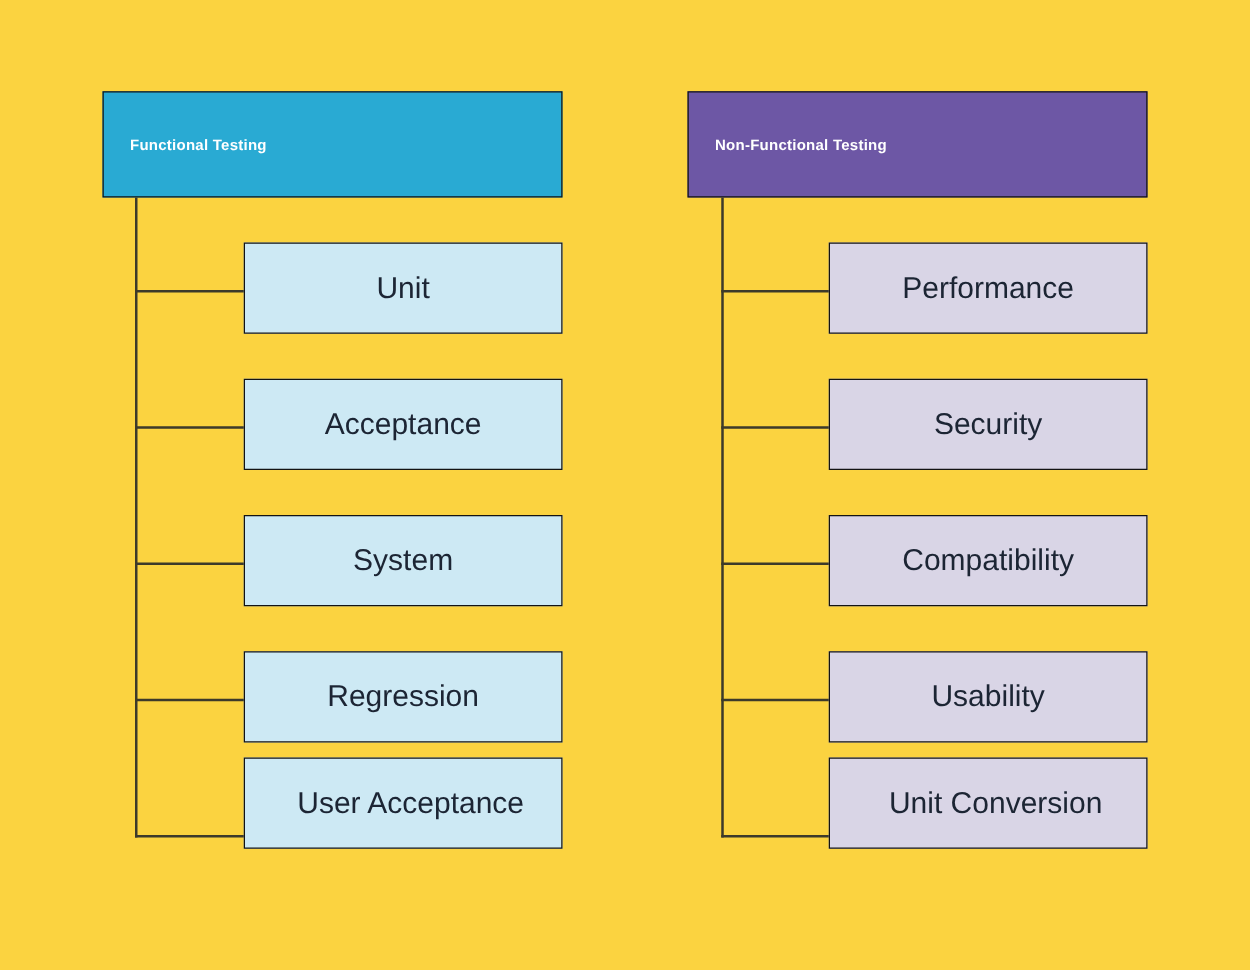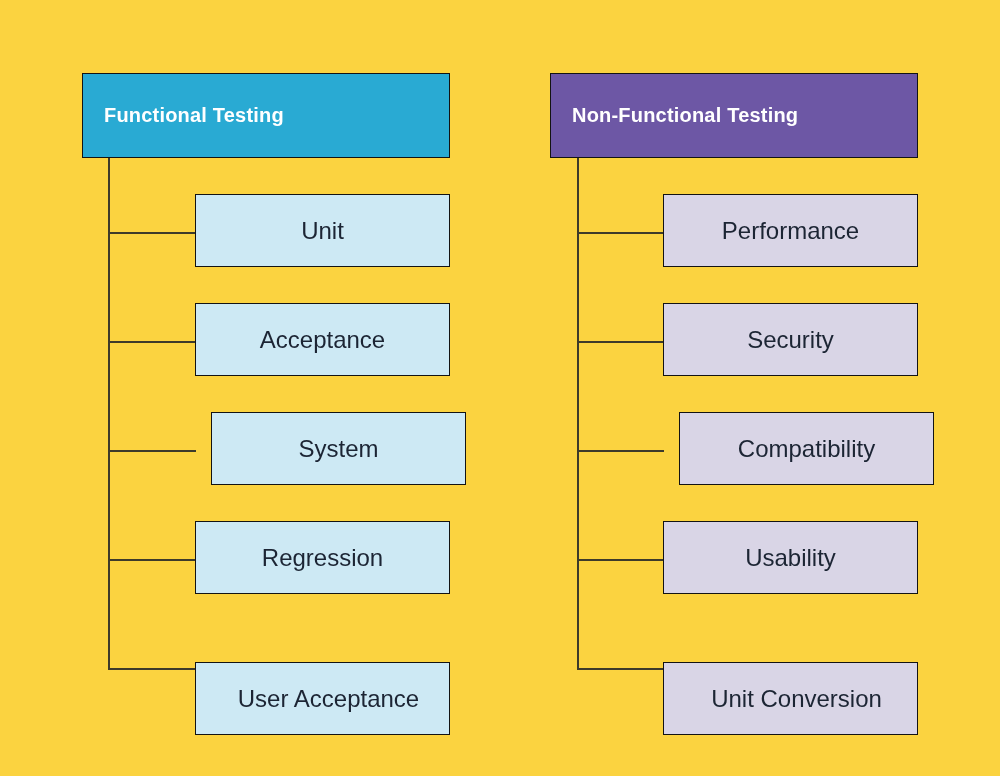--- a/index.html
+++ b/index.html
@@ -20,40 +20,40 @@
     border: 1.5px solid var(--node-border, #131313);
     display: flex;
     align-items: center;
   }
   .header {
     width: 368px;
     height: 85px;
     top: 73px;
     padding-left: 21px;
     font-weight: bold;
-    font-size: 20px;
+    font-size: 12px;
     letter-spacing: 0.2px;
     color: var(--header-text, #ffffff);
   }
   .tree-left .header  { left: 82px;  background: var(--functional-header-bg, #29AAD3); }
   .tree-right .header { left: 550px; background: var(--nonfunctional-header-bg, #6D57A5); }
   .child {
     width: 255px;
     height: 73px;
     justify-content: center;
     font-size: 24px;
     color: var(--child-text, #1C2534);
   }
   .tree-left .child  { left: 195px; background: var(--functional-child-bg, #CDE9F4); }
   .tree-right .child { left: 663px; background: var(--nonfunctional-child-bg, #D9D5E6); text-align: center; }
   .r0 { top: 194px; }
   .r1 { top: 303px; }
-  .r2 { top: 412px; margin-left: 16px; }
+  .r2 { top: 412px; }
   .r3 { top: 521px; }
-  .r4 { top: 662px; padding-left: 12px; }
+  .r4 { top: 606px; padding-left: 12px; }
   .vline {
     position: absolute;
     width: 2px;
     top: 158px;
     height: 512px;
     background: var(--connector, #3D3A2A);
   }
   .tree-left  .vline { left: 108px; }
   .tree-right .vline { left: 577px; }
   .branch {

